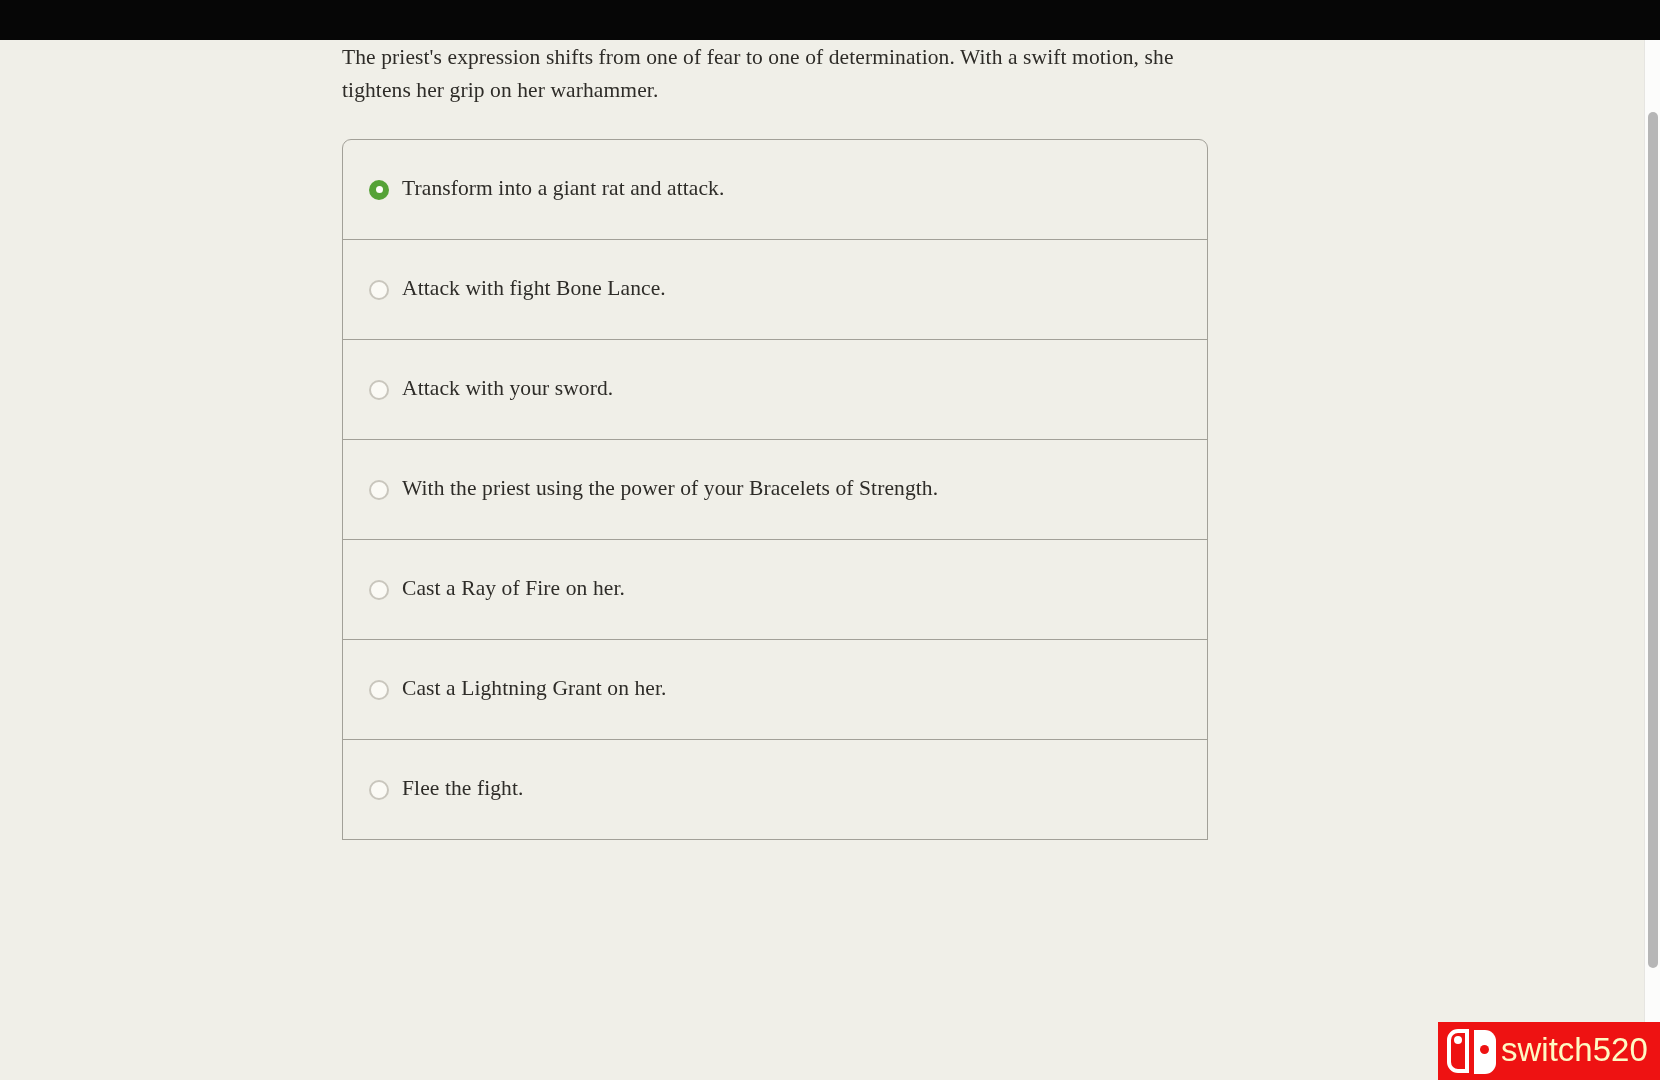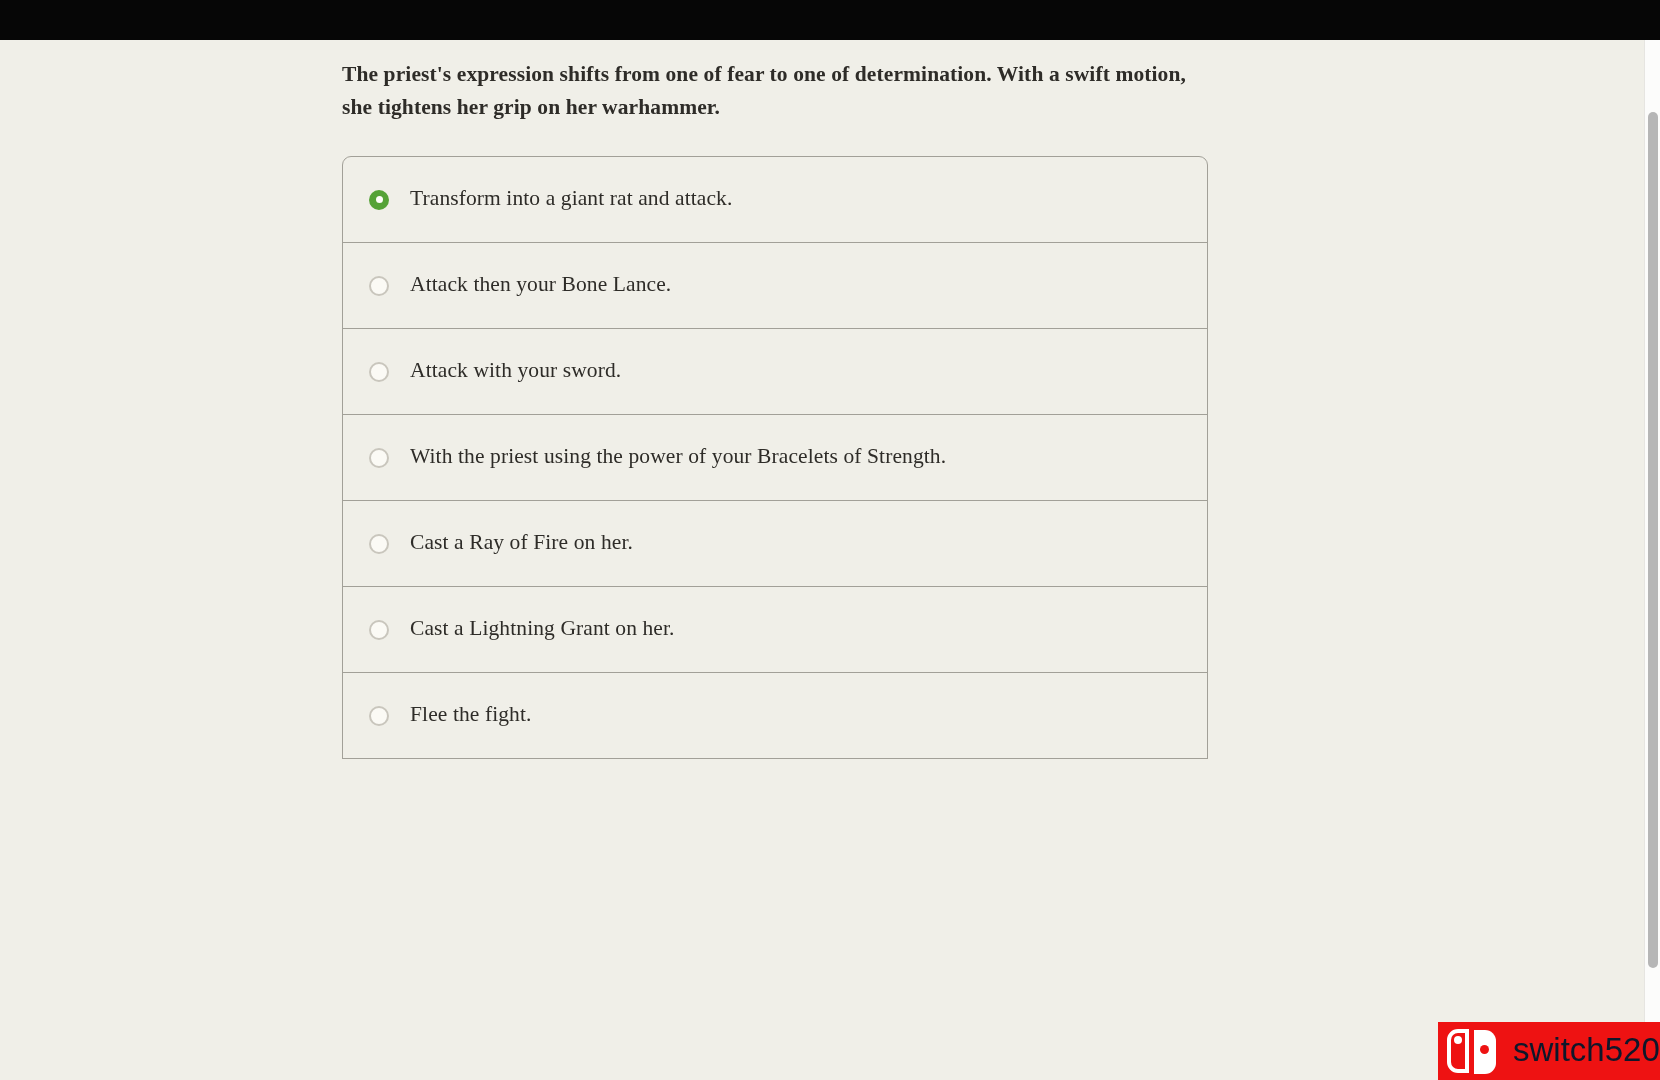--- a/index.html
+++ b/index.html
@@ -31,38 +31,36 @@
   }
   .content {
     position: absolute;
     top: 40px; left: 342px;
     width: 866px;
   }
   .story p {
     font-size: 21.5px;
     line-height: 33px;
     margin: 0 0 25px 0;
-    padding-top: 18px;
+    padding-top: 1px;
     letter-spacing: 0.1px;
-    font-weight: bold;
   }
   .choices {
     margin-top: 32px;
     width: 866px;
   }
   .choice-row {
     display: flex;
     align-items: center;
-    height: 87px;
+    height: 101px;
     border: 1px solid var(--box-border);
     margin-top: -1px;
     padding-left: 26px;
     cursor: pointer;
     background: transparent;
-    gap: 8px;
   }
   .choice-row:first-child {
     border-top-left-radius: 9px;
     border-top-right-radius: 9px;
     margin-top: 0;
   }
   .radio {
     width: 20px; height: 20px;
     border-radius: 50%;
     background: var(--radio-unselected-fill);
@@ -145,25 +143,25 @@
     border-radius: 0 11px 11px 0;
   }
   .joycon-right .dot {
     position: absolute;
     left: 6px; top: 15px;
     width: 9px; height: 9px;
     border-radius: 50%;
     background: var(--watermark-red);
   }
   .watermark-text {
-    color: #0f172a;
+    color: #fef9c3;
     font-family: "Liberation Sans", "DejaVu Sans", sans-serif;
     font-size: 33px;
     font-weight: 400;
-    margin-left: 16px;
+    margin-left: 4px;
     margin-top: -2px;
     white-space: nowrap;
   }
 </style>
 </head>
 <body>
 
 <div class="top-bar"></div>
 
 <main class="content">
@@ -171,21 +169,21 @@
     <p>The priest's expression shifts from one of fear to one of determination. With a swift motion, she tightens her grip on her warhammer.</p>
   </section>
 
   <form class="choices">
       <label class="choice-row selected">
     <span class="radio"></span>
     <span class="choice-label">Transform into a giant rat and attack.</span>
   </label>
       <label class="choice-row">
     <span class="radio"></span>
-    <span class="choice-label">Attack then your Bone Lance.</span>
+    <span class="choice-label">Attack with fight Bone Lance.</span>
   </label>
       <label class="choice-row">
     <span class="radio"></span>
     <span class="choice-label">Attack with your sword.</span>
   </label>
       <label class="choice-row">
     <span class="radio"></span>
     <span class="choice-label">With the priest using the power of your Bracelets of Strength.</span>
   </label>
       <label class="choice-row">

